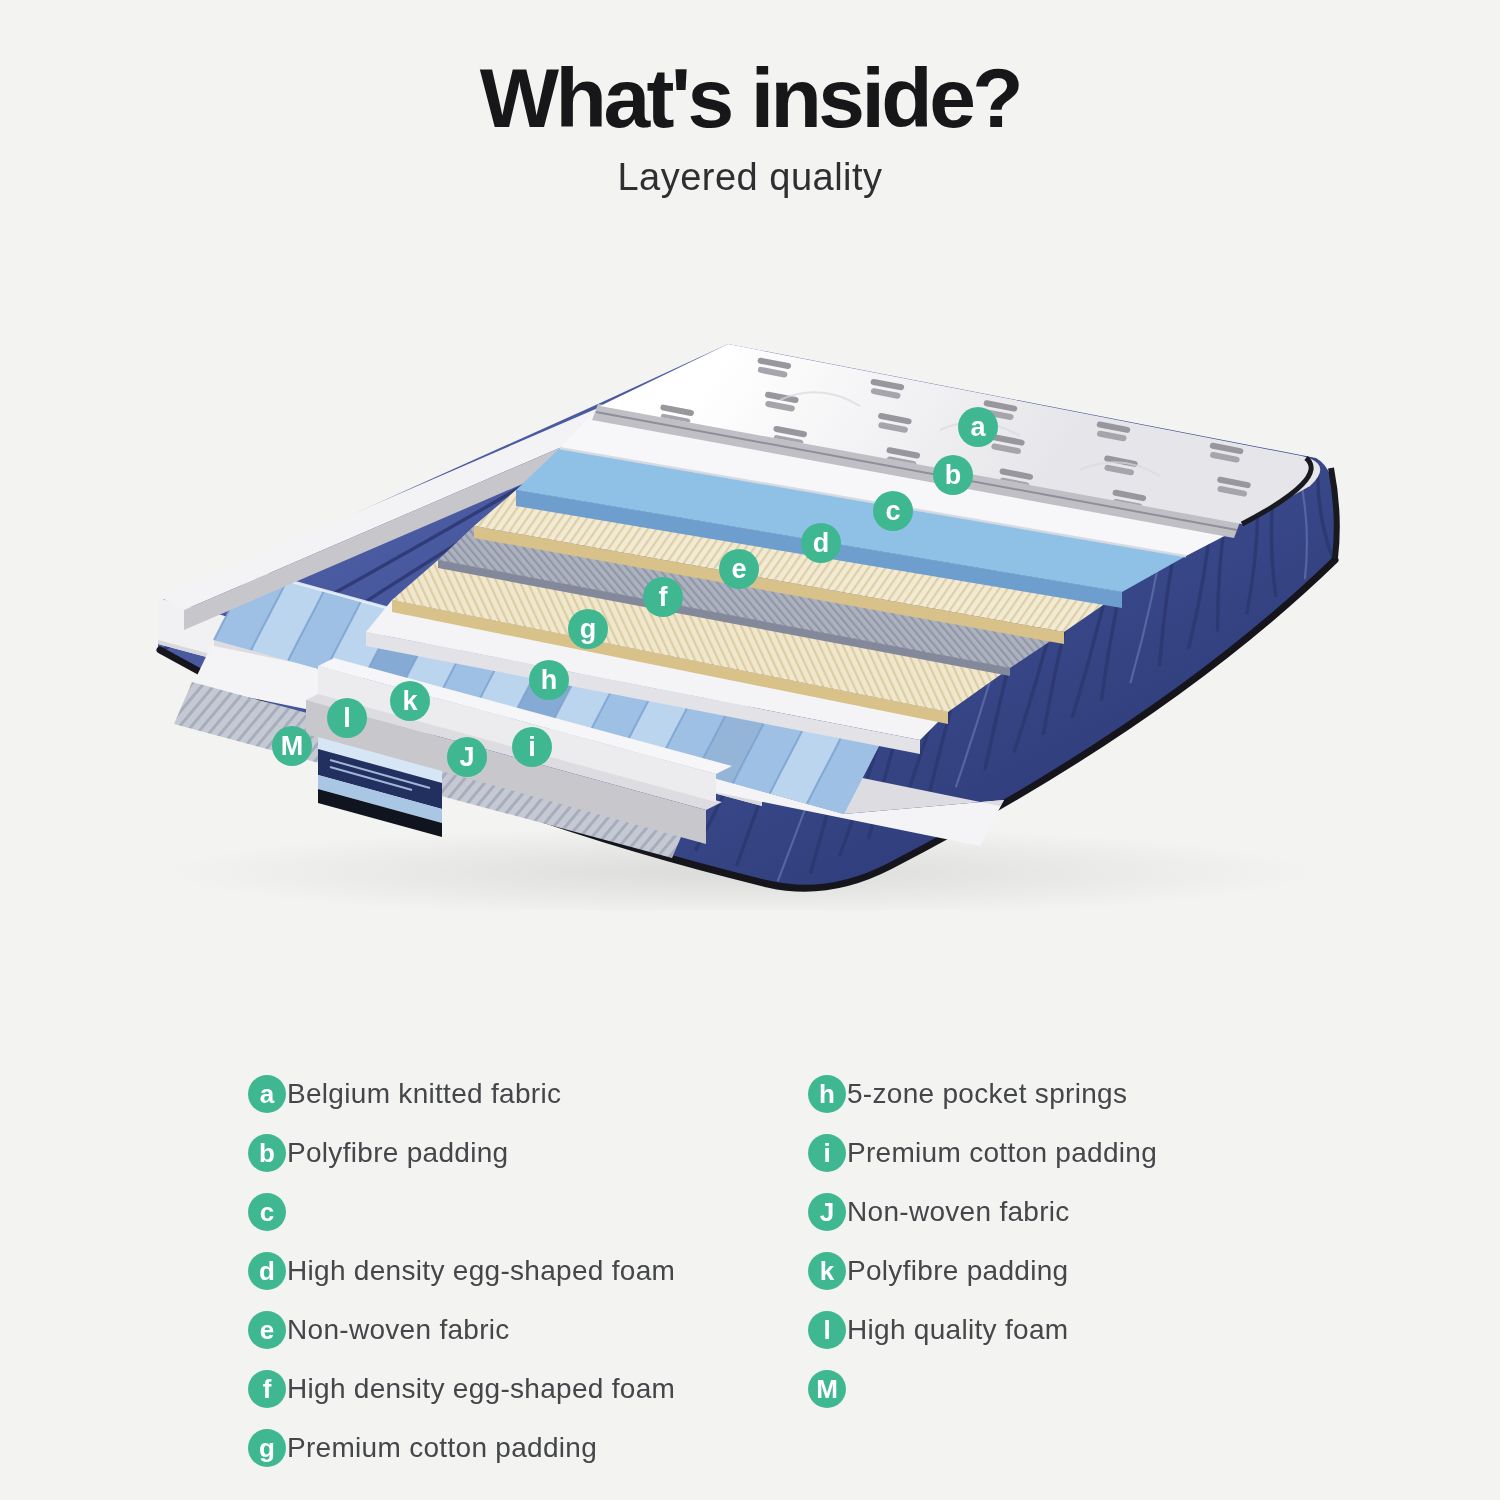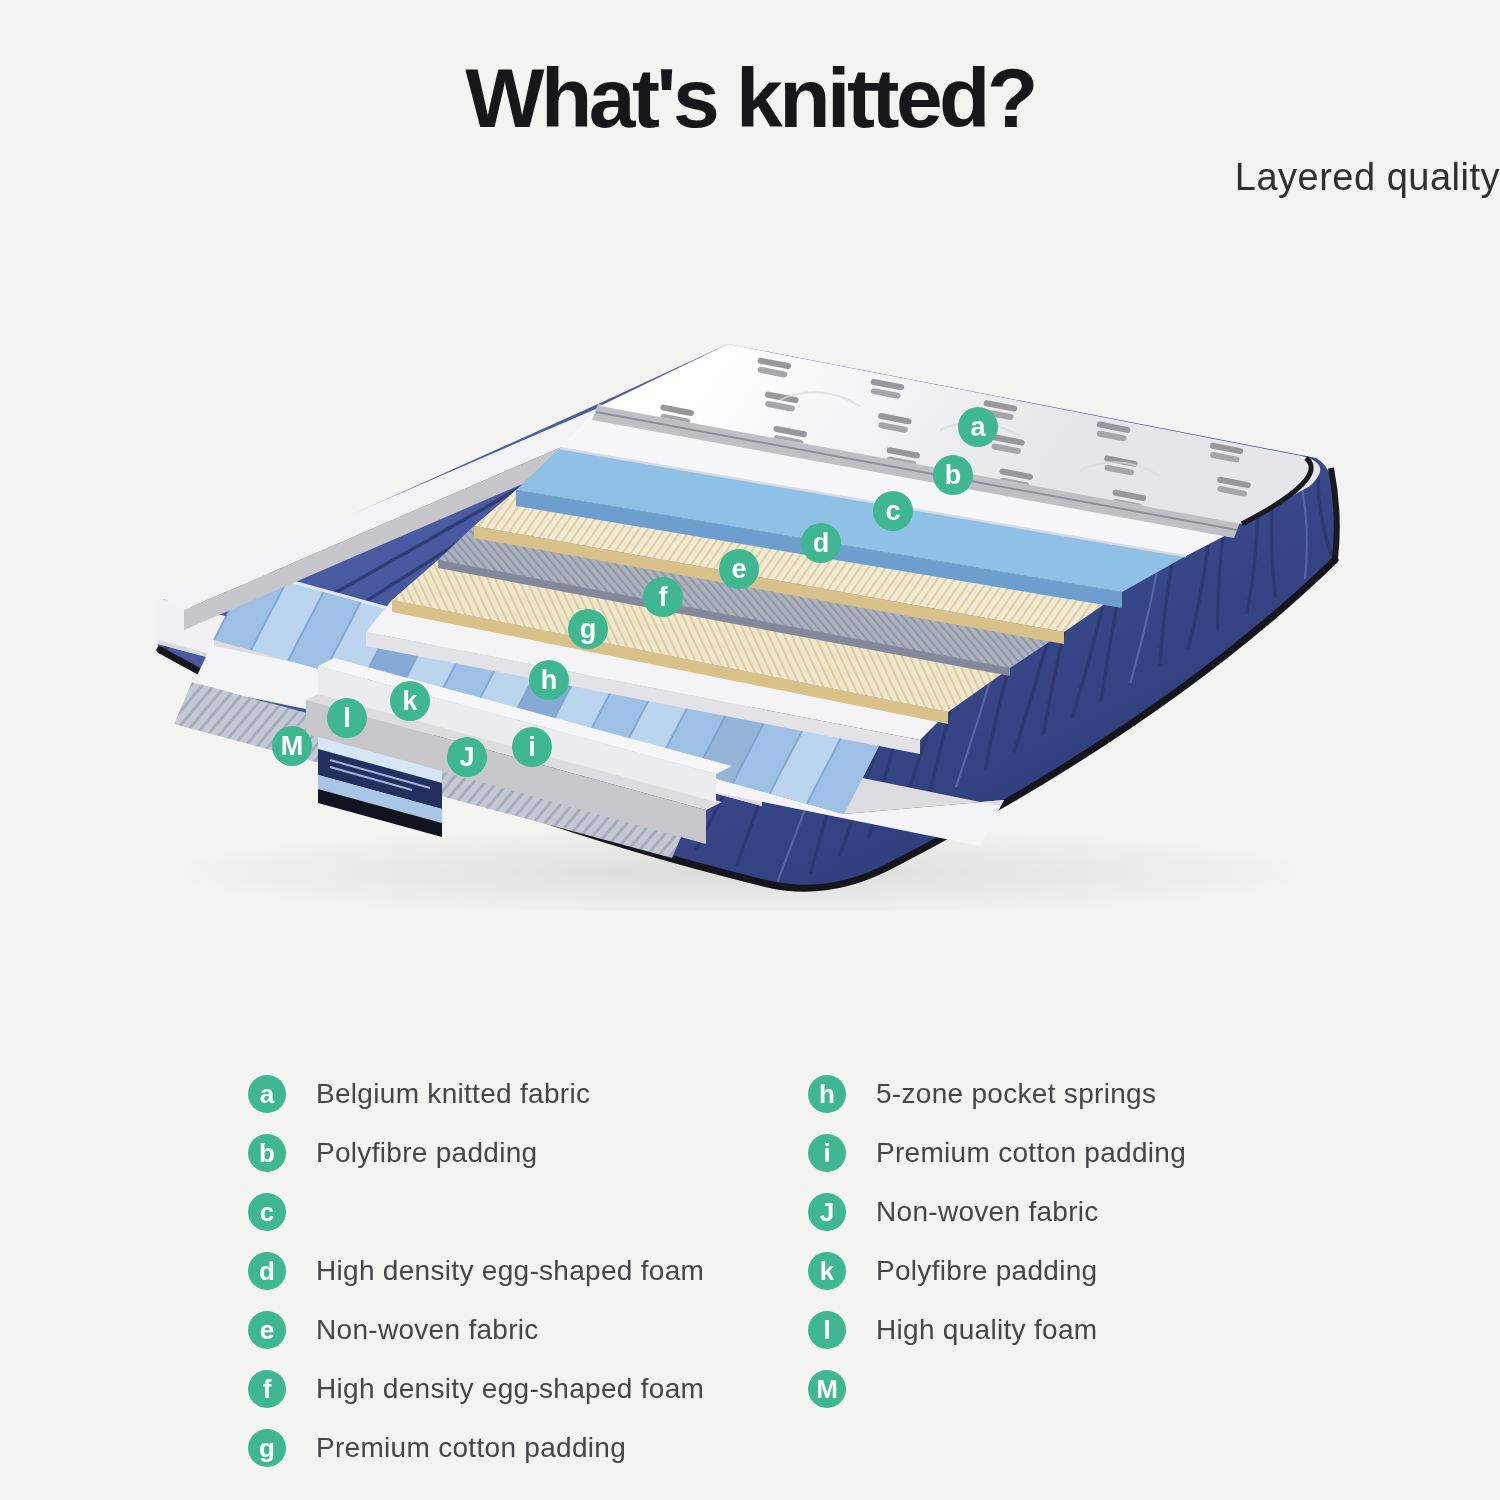--- a/index.html
+++ b/index.html
@@ -7,42 +7,42 @@
   body{
     width:1500px;height:1500px;position:relative;overflow:hidden;
     background:var(--bg);
     font-family:"Liberation Sans", sans-serif;
   }
   .page-title{
     position:absolute;left:0;top:56px;width:1500px;text-align:center;
     font-size:84px;font-weight:700;letter-spacing:-3.5px;color:#17171a;line-height:1;
   }
   .page-subtitle{
-    position:absolute;left:0;top:158px;width:1500px;text-align:right;
+    position:absolute;left:0;top:158px;width:1500px;text-align:center;
     font-size:38px;font-weight:400;letter-spacing:0.5px;color:#2f2f32;line-height:1;
   }
   #mattress{position:absolute;left:130px;top:330px;width:1240px;height:580px;}
   .legend-col{position:absolute;top:1075px;}
   .legend-col.left{left:248px;}
   .legend-col.right{left:808px;}
   .lrow{display:flex;align-items:center;height:38px;margin-bottom:21px;}
   .badge{
     width:38px;height:38px;border-radius:50%;background:var(--accent);
     color:#ffffff;font-weight:700;font-size:26px;line-height:38px;text-align:center;
     flex:0 0 38px;
   }
   .ltext{
-    margin-left:30px;font-size:28px;color:#454649;letter-spacing:0.3px;white-space:nowrap;
+    margin-left:1px;font-size:28px;color:#454649;letter-spacing:0.3px;white-space:nowrap;
   }
   .badge-letter-svg{font-family:"Liberation Sans",sans-serif;}
 </style>
 </head>
 <body>
 
-<div class="page-title">What's knitted?</div>
+<div class="page-title">What's inside?</div>
 <div class="page-subtitle">Layered quality</div>
 
 <svg id="mattress" viewBox="130 330 1240 580">
   <defs>
     <linearGradient id="gnavy" gradientUnits="userSpaceOnUse" x1="650" y1="400" x2="900" y2="900">
       <stop offset="0" stop-color="#4b5ba2"></stop>
         <stop offset="1" stop-color="#2f3d7b"></stop>
     </linearGradient>
     <linearGradient id="gquilt" gradientUnits="userSpaceOnUse" x1="728" y1="350" x2="1000" y2="540">
       <stop offset="0" stop-color="#ffffff"></stop>

